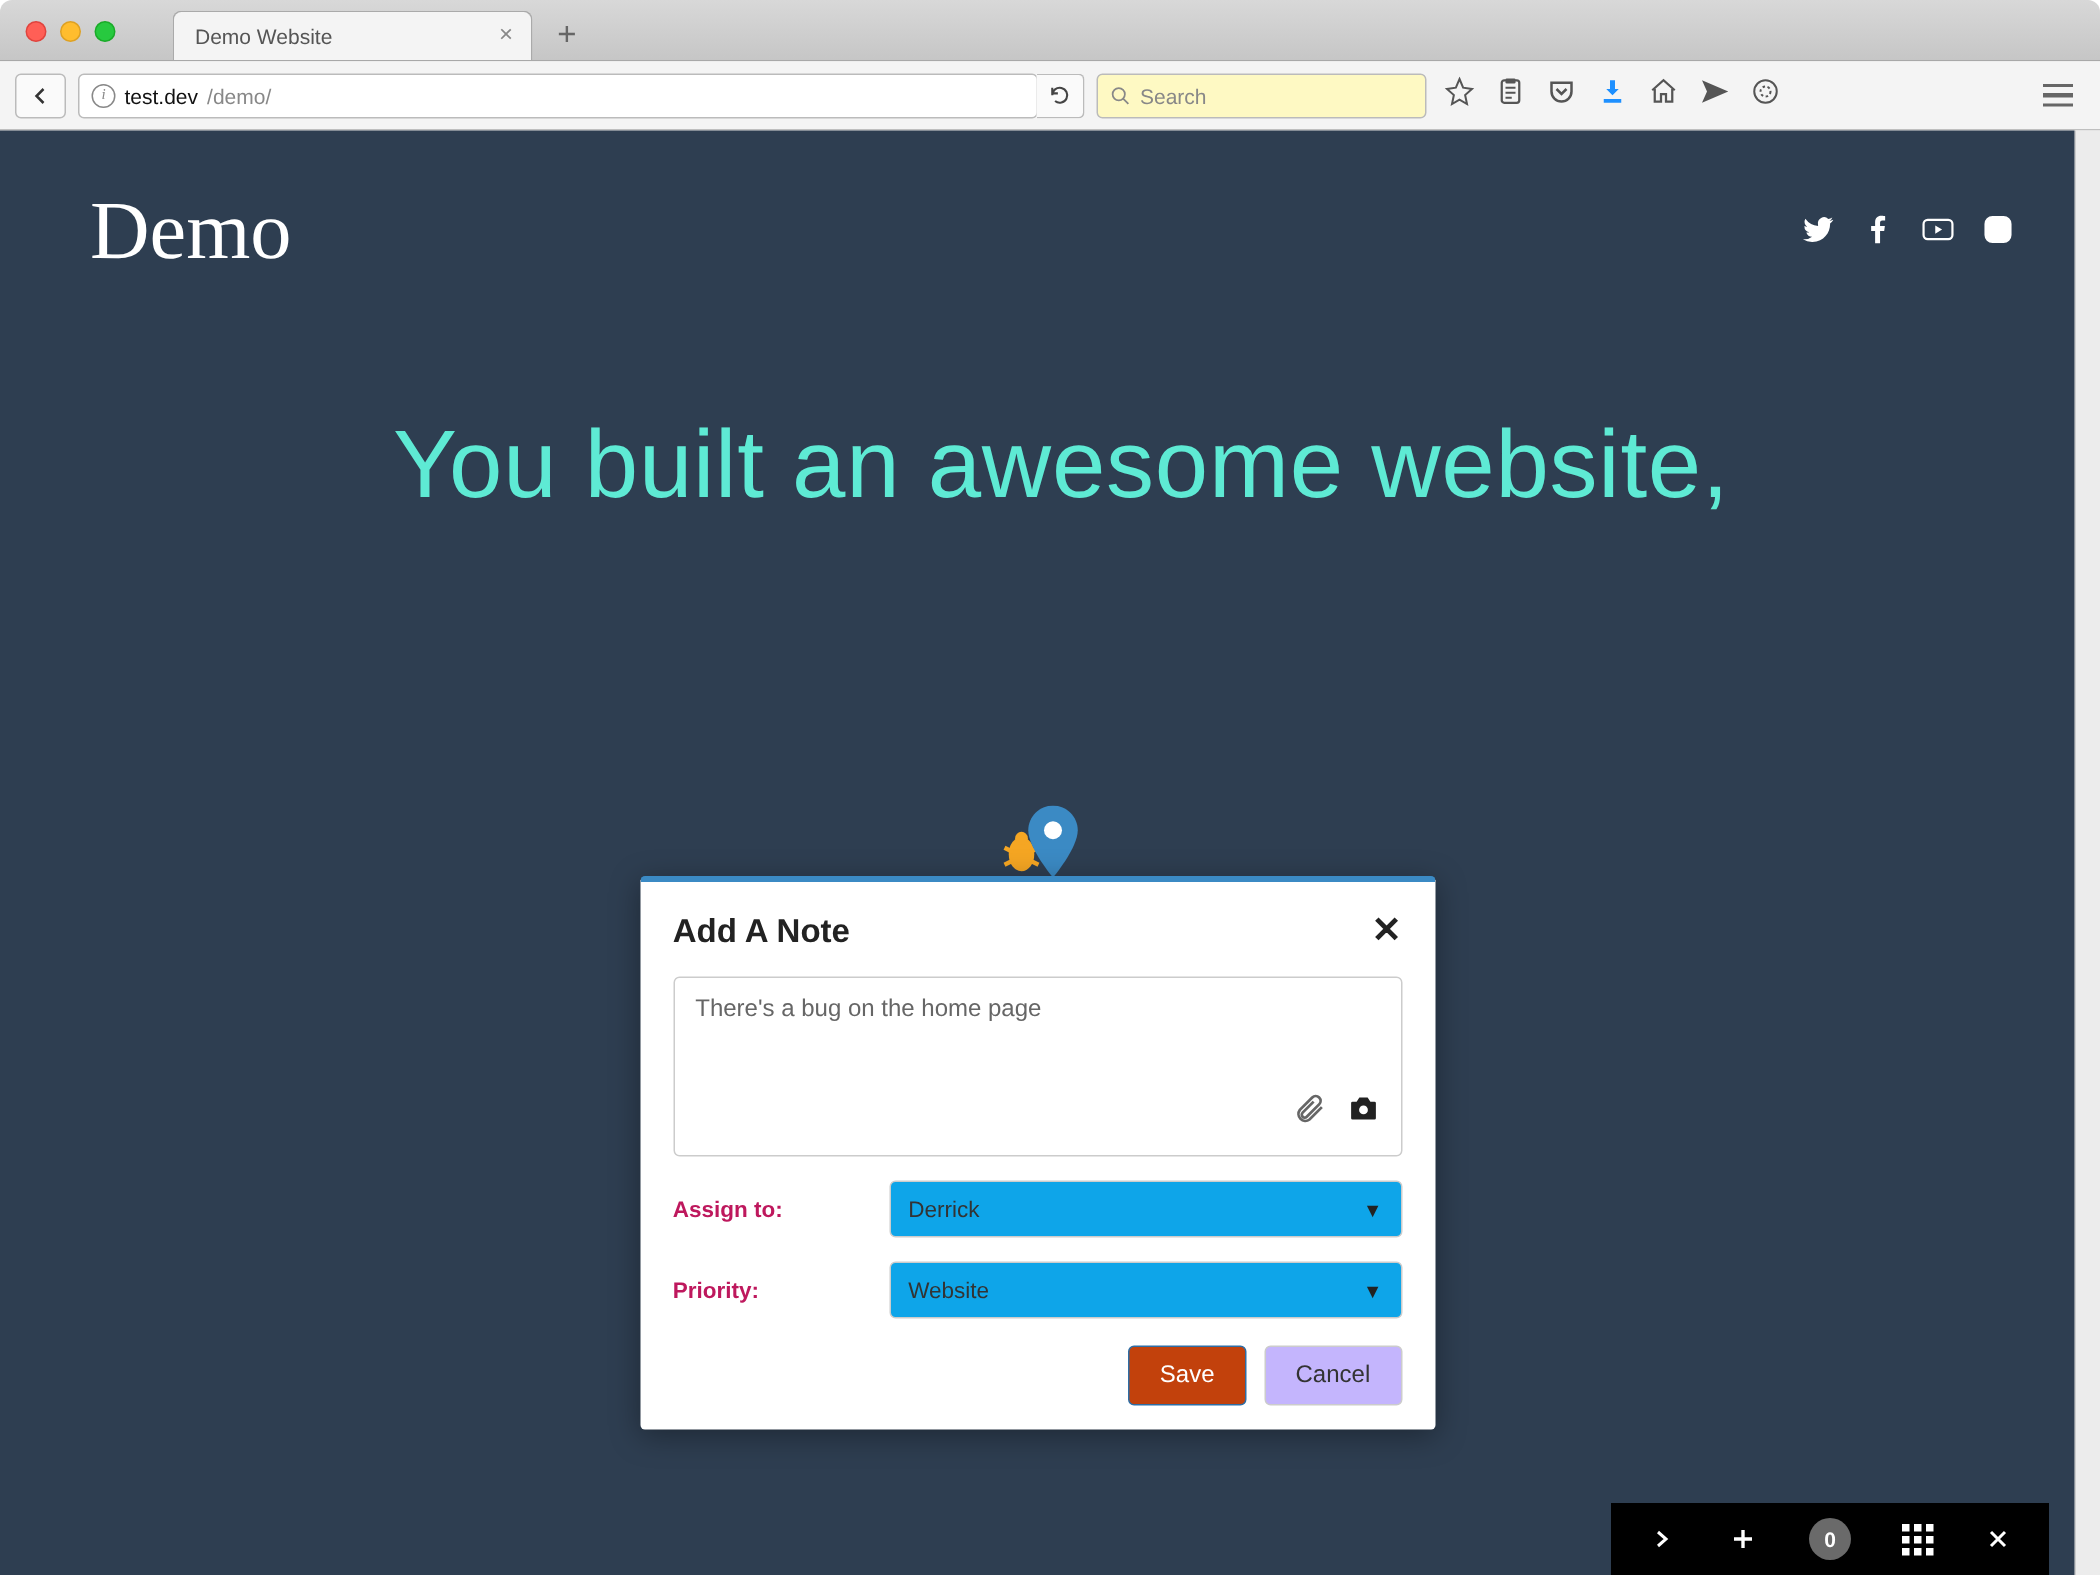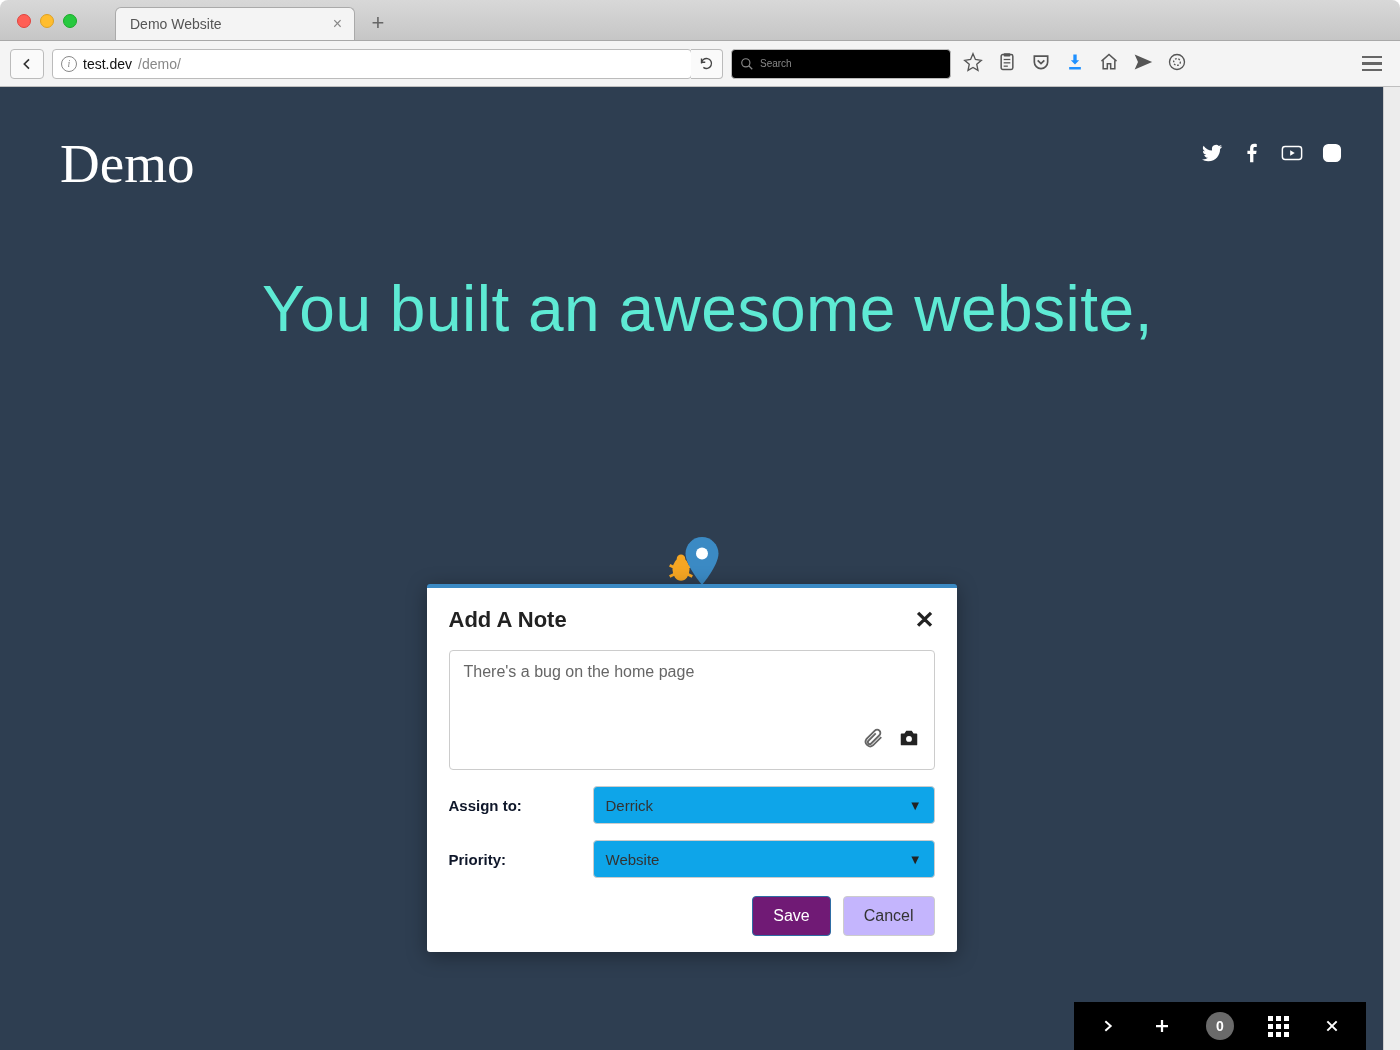--- a/index.html
+++ b/index.html
@@ -62,37 +62,37 @@
   height: 30px;
   background:#fff; border:1px solid #bbb; border-radius:4px;
   display:flex; align-items:center; padding:0 8px; font-size:14px; color:#333;
   gap:6px;
 }
 .urlbar .info { width:16px;height:16px;border:1px solid #888;border-radius:50%;display:flex;align-items:center;justify-content:center;font-size:10px;color:#888;font-family:Georgia,serif;font-style:italic;}
 .urlbar .host { color:#111; }
 .urlbar .path { color:#888; }
 .reloadbtn { width:32px;height:30px;border:1px solid #bbb;border-left:none;border-radius:0 4px 4px 0;display:flex;align-items:center;justify-content:center;background:#fafafa;color:#555;margin-left:-9px;}
 .searchbar {
-  flex: 0 0 220px; height:30px; background:#000000; border:1px solid #bbb; border-radius:4px;
-  display:flex; align-items:center; padding:0 8px; font-size:10px; color:#888; gap:6px;
+  flex: 0 0 220px; height:30px; background:#fef9c3; border:1px solid #bbb; border-radius:4px;
+  display:flex; align-items:center; padding:0 8px; font-size:14px; color:#888; gap:6px;
 }
 .tool-icons { display:flex; align-items:center; gap:14px; margin-left:4px; color:#555;}
 .tool-icons svg, .tool-icons span.ic { width:20px; height:20px; }
 .spacer { flex:1; }
 .hamburger { width:36px;height:32px;display:flex;flex-direction:column;justify-content:center;align-items:center;gap:4px;}
 .hamburger div{width:20px;height:2.5px;background:#666;}
 
 .page-wrap { position:relative; width:100%; height: calc(1050px - 41px - 46px); display:flex;}
 .page {
   background:#2e3e51; flex:1; position:relative; overflow:hidden;
   height:100%;
 }
 .scrollbar { width:17px; background:#ececec; border-left:1px solid #ccc;}
 .logo {
-  position:absolute; top:45px; left:60px; color:#fff;
+  position:absolute; top:35px; left:60px; color:#fff;
   font-family: "Brush Script MT", cursive; font-size:55px; font-weight:500;
 }
 .socials { position:absolute; top:55px; right:40px; display:flex; gap:18px; color:#fff;}
 .socials svg { width:22px; height:22px; fill:#fff; }
 .hero {
   position:absolute; top:185px; left:16px; width:100%; text-align:center;
   color:#5eead4; font-size:64px; line-height:1.18; font-weight:300;
   letter-spacing:0.5px;
 }
 
@@ -112,30 +112,30 @@
 .modal-title { font-size:22px; font-weight:700; color:#222;}
 .modal-close { font-size:24px; font-weight:700; color:#222; cursor:pointer;}
 .modal-body { padding: 4px 22px 16px;}
 .textarea {
   width:100%; height:120px; border:1px solid #ccc; border-radius:4px; padding:12px 14px;
   font-size:16px; color:#666; position:relative;
 }
 .attach-row { position:absolute; right:34px; bottom:32px; display:flex; gap:14px; color:#555;}
 .attach-row.inside { position:static; display:flex; justify-content:flex-end; gap:14px; margin-top:46px;}
 .field-row { display:flex; align-items:center; margin-top:16px; gap:14px;}
-.field-label { width:130px; font-size:15px; font-weight:700; color:#0f172a;}
+.field-label { width:130px; font-size:15px; font-weight:700; color:#be185d;}
 .select {
   flex:1; height:38px; border:1px solid #ccc; border-radius:4px; background:#0ea5e9;
   display:flex; align-items:center; justify-content:space-between; padding:0 12px;
   font-size:15px; color:#333;
 }
 .select .caret { color:#222; font-size:13px;}
 .modal-actions { display:flex; justify-content:flex-end; gap:12px; margin-top:18px;}
 .btn { height:40px; padding:0 20px; border-radius:4px; font-size:16px; display:flex; align-items:center; justify-content:center; cursor:pointer;}
-.btn.primary { background:#701a75; color:#fff; border:1px solid #2e6da4;text-align:right;}
+.btn.primary { background:#c2410c; color:#fff; border:1px solid #2e6da4;text-align:right;}
 .btn.secondary { background:#c4b5fd; color:#333; border:1px solid #ccc;}
 
 .bottombar {
   position:absolute; right:17px; bottom:0; height:48px; background:#000;
   display:flex; align-items:center; gap:34px; padding:0 24px;
 }
 .bottombar .bicon { color:#fff; width:20px; height:20px; display:flex; align-items:center; justify-content:center;}
 .count-badge { width:28px;height:28px;border-radius:50%;background:#6a6a6a;color:#fff;display:flex;align-items:center;justify-content:center;font-size:14px;font-weight:600;}
 .grid3 { display:grid; grid-template-columns:repeat(3,5px); grid-template-rows:repeat(3,5px); gap:3px;}
 .grid3 div{background:#fff;}

